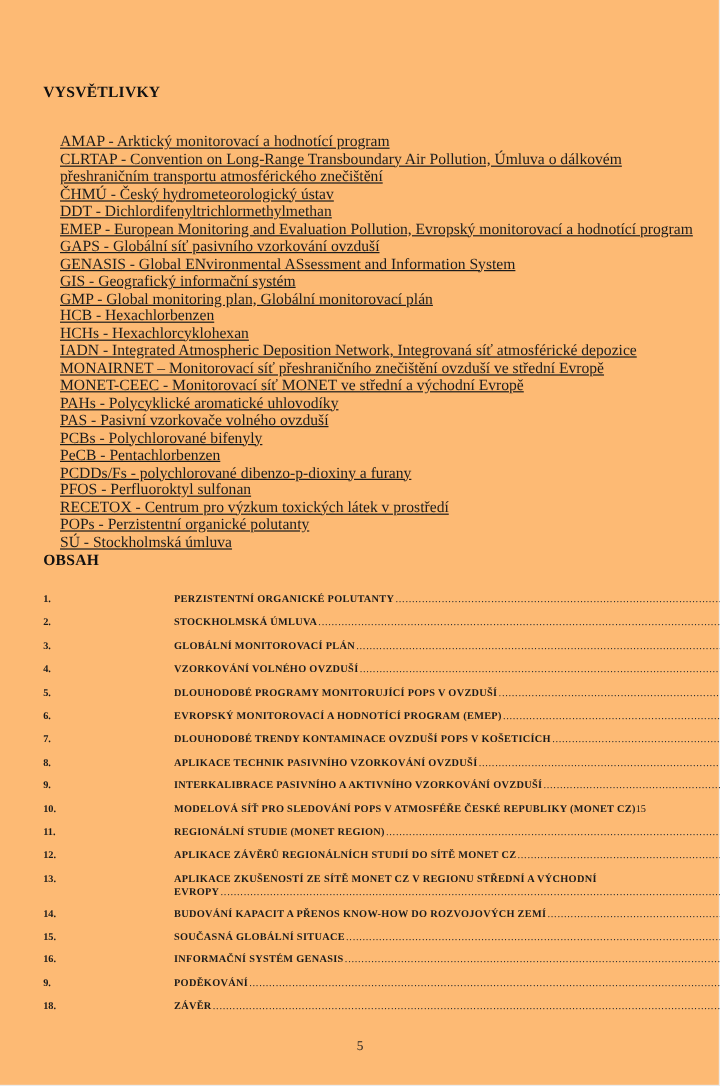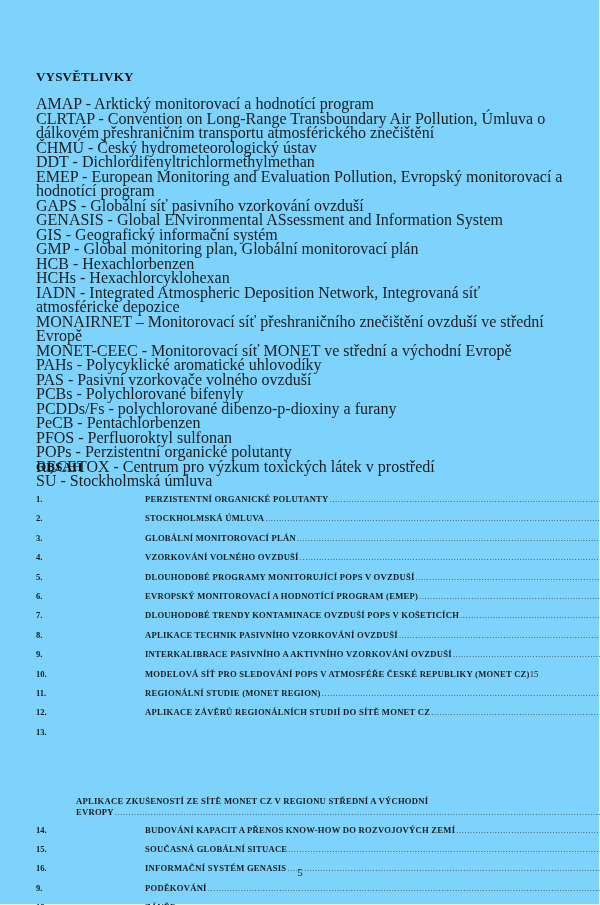--- a/index.html
+++ b/index.html
@@ -12,47 +12,48 @@
       height: 905px;
       position: relative;
       overflow: hidden;
       font-family: "Liberation Serif", "DejaVu Serif", serif;
       color: #1a1a1a;
     }
     .page {
       position: absolute;
       left: 0; top: 0;
       width: 600px; height: 905px;
-      background: #7dd3fc;
+      background: #fdba74;
       border-right: 1px solid #ececec;
       border-bottom: 1px solid #ececec;
       box-sizing: border-box;
     }
     .heading {
       position: absolute;
       left: 36px;
       font-weight: bold;
       font-size: 13px;
       letter-spacing: 0.2px;
       color: #111;
     }
     #h-glossary { top: 69px; }
     #h-toc { top: 459px; }
 
     .glossary {
       position: absolute;
       left: 36px;
       top: 97px;
       width: 530px;
-      margin: 0;
+      margin: 14px;
       padding: 0;
       list-style: none;
-      font-size: 16px;
+      font-size: 13px;
       line-height: 14.5px;
       color: #1c1c1c;
+      text-decoration: underline;
     }
     .glossary li {
       margin: 0;
       padding: 0;
     }
 
     .toc {
       position: absolute;
       left: 36px;
       top: 494px;
@@ -66,21 +67,20 @@
       align-items: flex-start;
       font-size: 8.6px;
       font-weight: bold;
       line-height: 11px;
       min-height: 11px;
       margin-bottom: 8.4px;
       color: #1a1a1a;
     }
     .toc-row.two-line {
       margin-bottom: 7px;
-      flex-direction: column;
     }
     .toc-num {
       width: 69px;
       flex: 0 0 69px;
       font-size: 8.6px;
     }
     .toc-title-wrap {
       flex: 1 1 auto;
       display: flex;
       flex-direction: column;
@@ -142,25 +142,25 @@
     <li>GIS - Geografický informační systém</li>
     <li>GMP - Global monitoring plan, Globální monitorovací plán</li>
     <li>HCB - Hexachlorbenzen</li>
     <li>HCHs - Hexachlorcyklohexan</li>
     <li>IADN - Integrated Atmospheric Deposition Network, Integrovaná síť atmosférické depozice</li>
     <li>MONAIRNET – Monitorovací síť přeshraničního znečištění ovzduší ve střední Evropě</li>
     <li>MONET-CEEC - Monitorovací síť MONET ve střední a východní Evropě</li>
     <li>PAHs - Polycyklické aromatické uhlovodíky</li>
     <li>PAS - Pasivní vzorkovače volného ovzduší</li>
     <li>PCBs - Polychlorované bifenyly</li>
+    <li>PeCB - Pentachlorbenzen</li>
     <li>PCDDs/Fs - polychlorované dibenzo-p-dioxiny a furany</li>
-    <li>PeCB - Pentachlorbenzen</li>
     <li>PFOS - Perfluoroktyl sulfonan</li>
+    <li>RECETOX - Centrum pro výzkum toxických látek v prostředí</li>
     <li>POPs - Perzistentní organické polutanty</li>
-    <li>RECETOX - Centrum pro výzkum toxických látek v prostředí</li>
     <li>SÚ - Stockholmská úmluva</li>
   </ul>
 
   <div id="h-toc" class="heading">OBSAH</div>
 
   <ul class="toc">
     <li class="toc-row">
       <span class="toc-num">1.</span>
       <span class="toc-title-wrap">
           <span class="toc-line">

